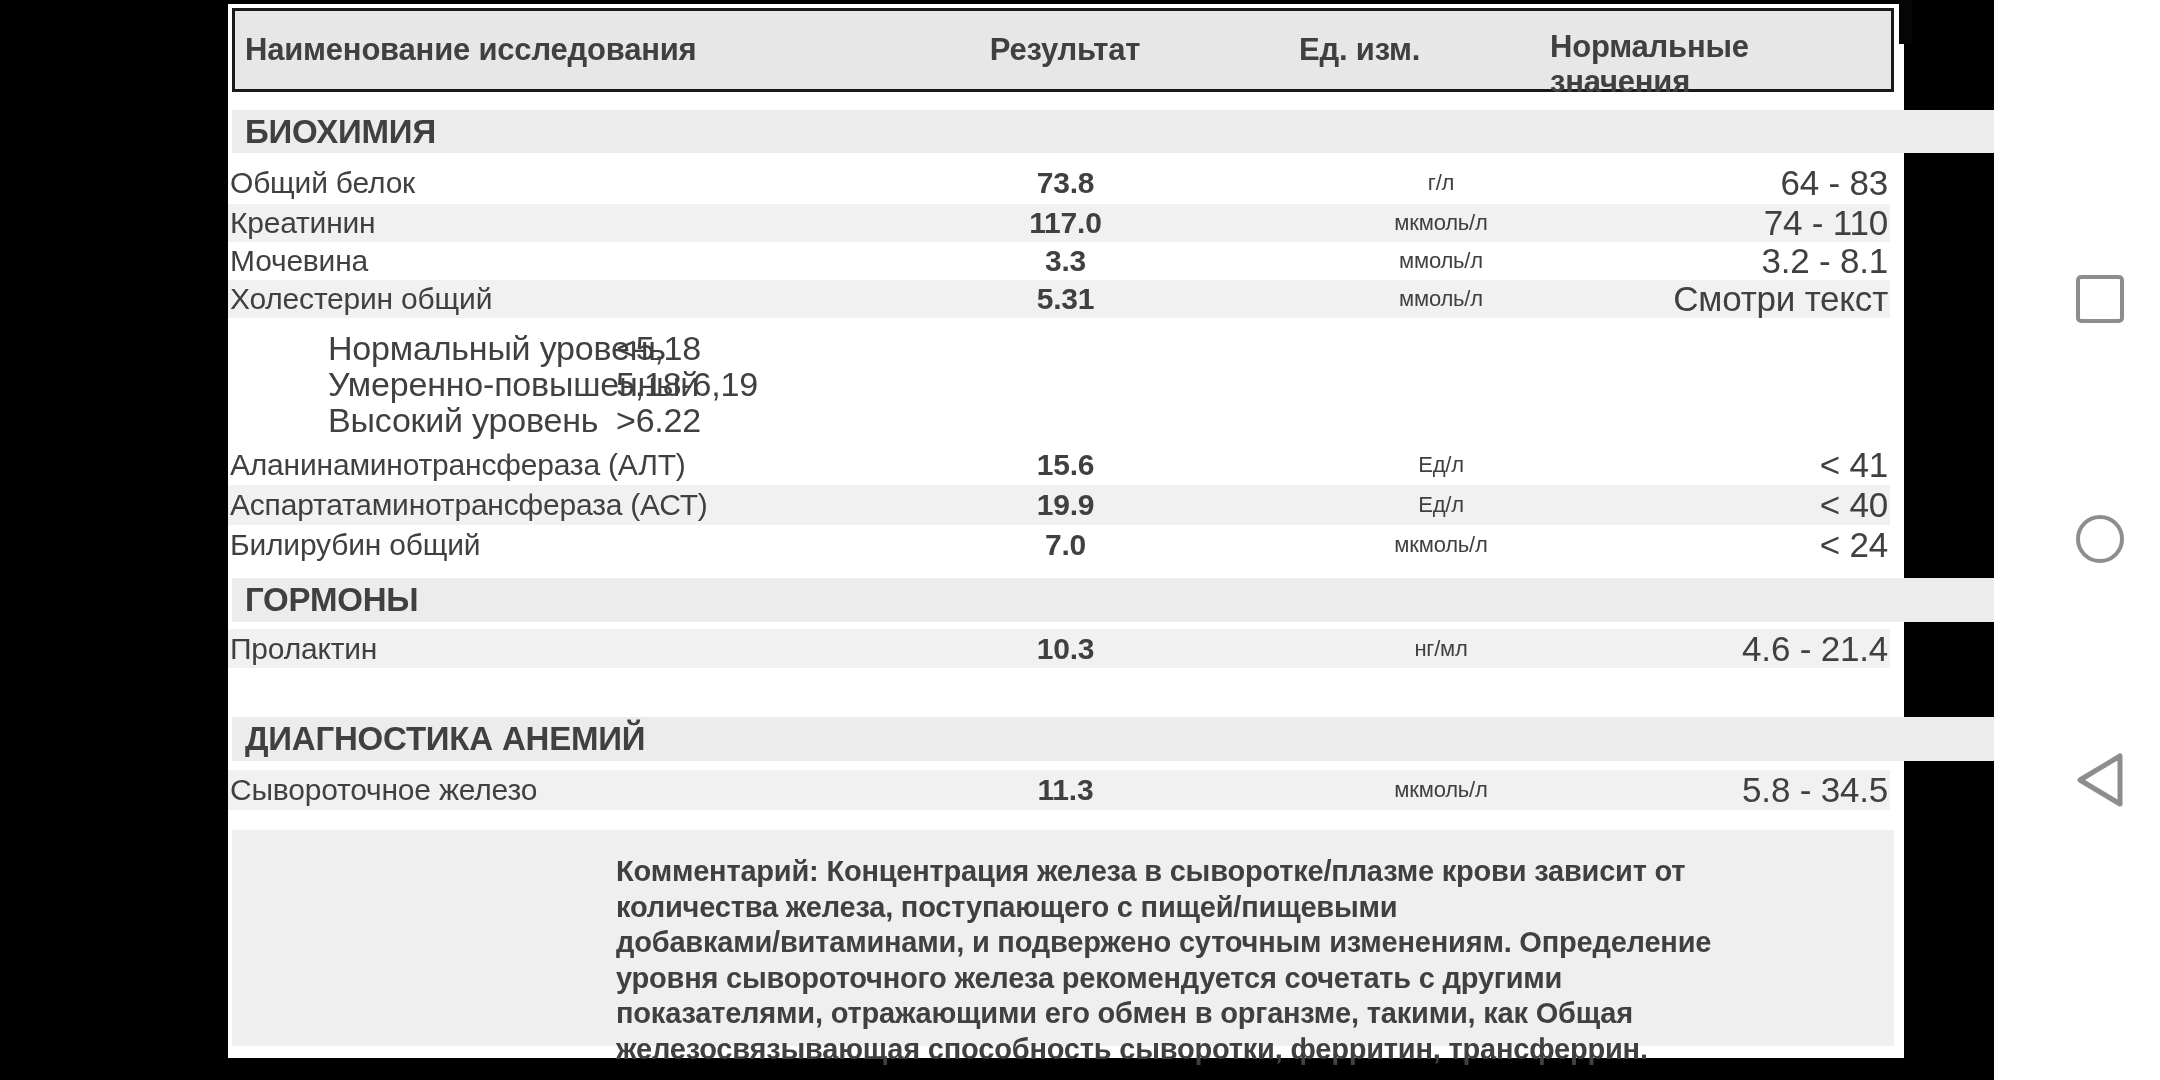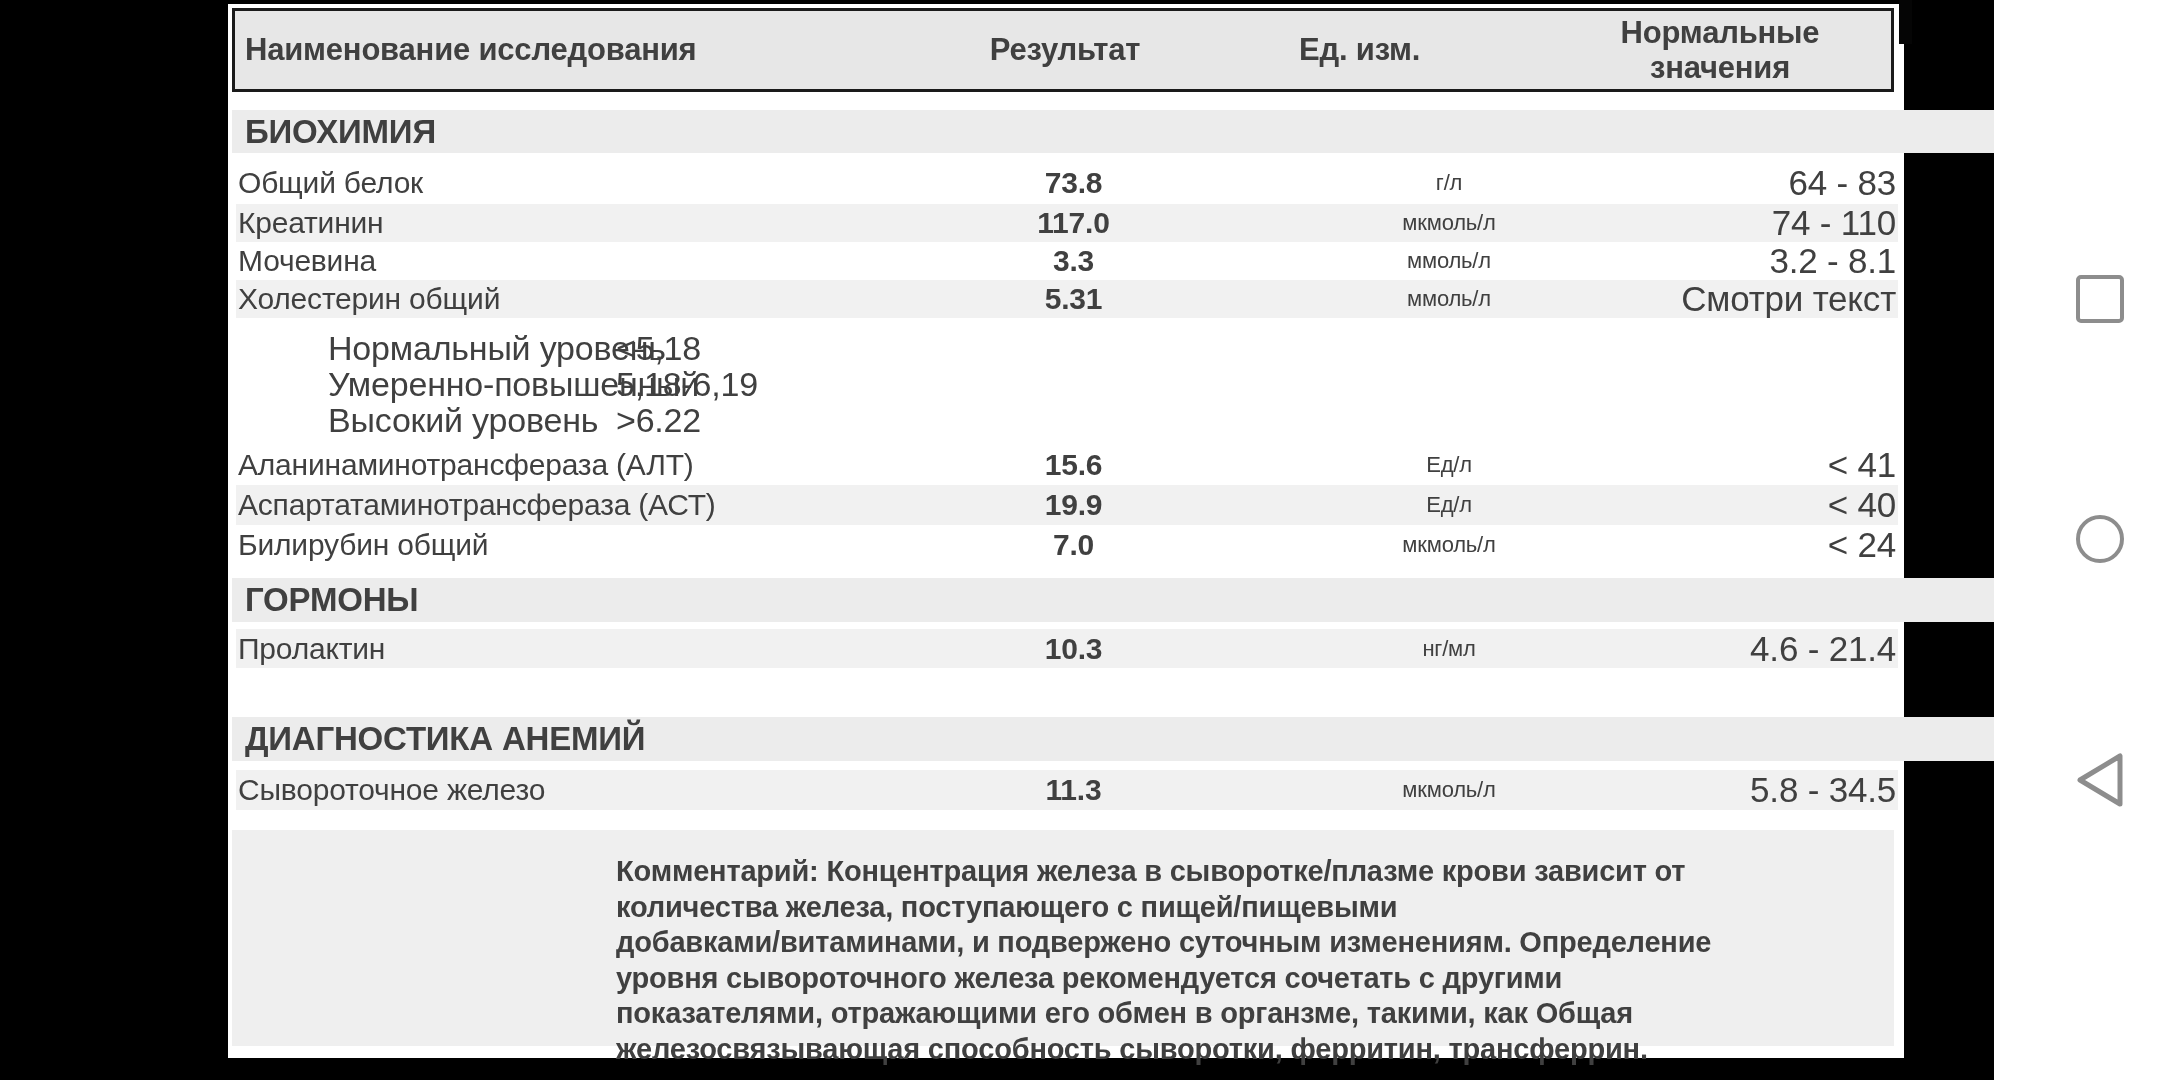--- a/index.html
+++ b/index.html
@@ -6,24 +6,24 @@
   .screen{position:relative;width:2160px;height:1080px;background:#000;overflow:hidden;
           font-family:"Liberation Sans","DejaVu Sans",sans-serif;color:#404040;letter-spacing:-0.2px;}
   
   .sheet{position:absolute;left:228px;top:4px;width:1676px;height:1054px;background:#ffffff;}
   .thead{position:absolute;left:4px;top:4px;width:1662px;height:84px;box-sizing:border-box;
          background:#e7e7e7;border:3px solid #1a1a1a;font-weight:bold;font-size:31px;}
   .thead .hc{position:absolute;top:50%;transform:translateY(-50%);}
   .h-name{left:10px;}
   .h-res{left:695px;width:270px;text-align:center;}
   .h-unit{left:1064px;width:260px;text-align:left;}
-  .h-norm{left:1315px;width:340px;text-align:center;line-height:35px;}
+  .h-norm{left:1315px;width:340px;line-height:35px;margin-top:14px;}
   .sec{position:absolute;left:4px;width:1944px;background:#ececec;font-weight:bold;font-size:33px;}
   .sec span{position:absolute;left:13px;top:50%;transform:translateY(-50%);white-space:nowrap;}
-  .row{position:absolute;left:8px;width:1662px;font-size:30px;}
+  .row{position:absolute;left:0;width:1662px;font-size:30px;}
   .row.g{background:#f1f1f1;}
   .row span{position:absolute;top:50%;transform:translateY(-50%);white-space:nowrap;}
   .c-name{left:2px;}
   .c-res{left:705px;width:265px;text-align:center;font-weight:bold;}
   .c-unit{left:1083px;width:260px;text-align:center;font-size:22px;}
   .c-norm{left:1330px;width:330px;text-align:right;font-size:35px;}
   .chol{position:absolute;left:4px;top:314px;width:900px;height:127px;padding-top:12px;
         box-sizing:border-box;font-size:34px;}
   .chol-line{display:flex;height:36px;align-items:center;white-space:nowrap;}
   .chol-label{margin-left:96px;width:288px;}

